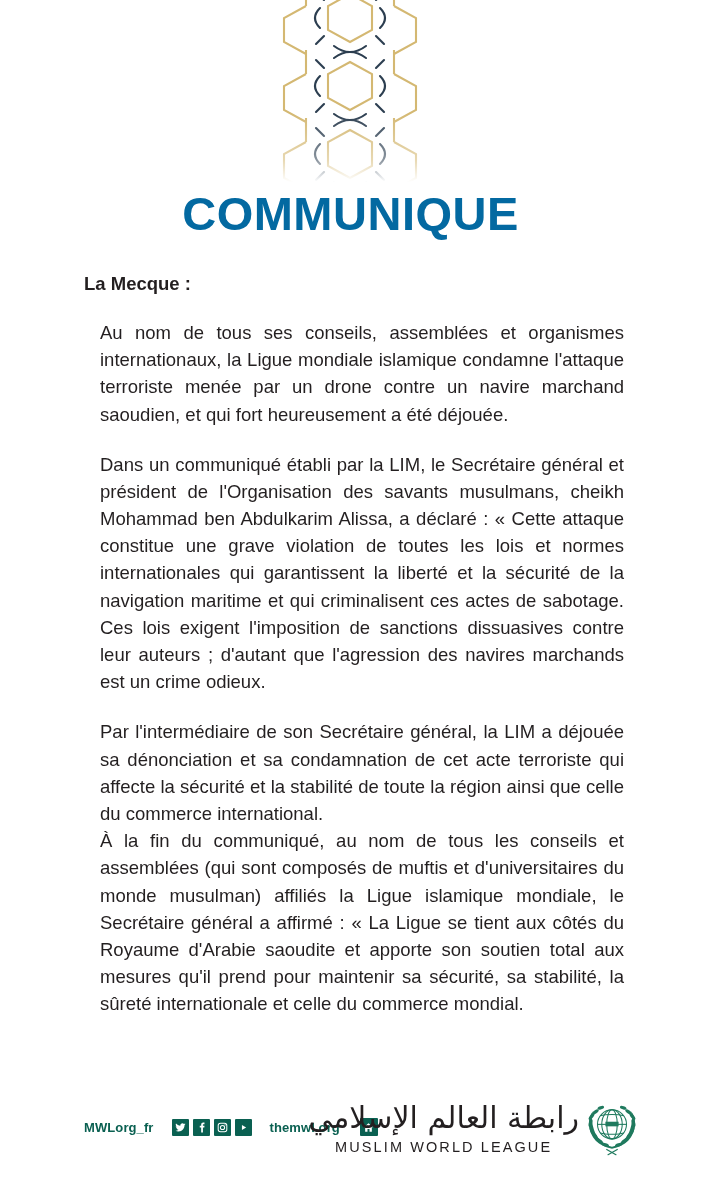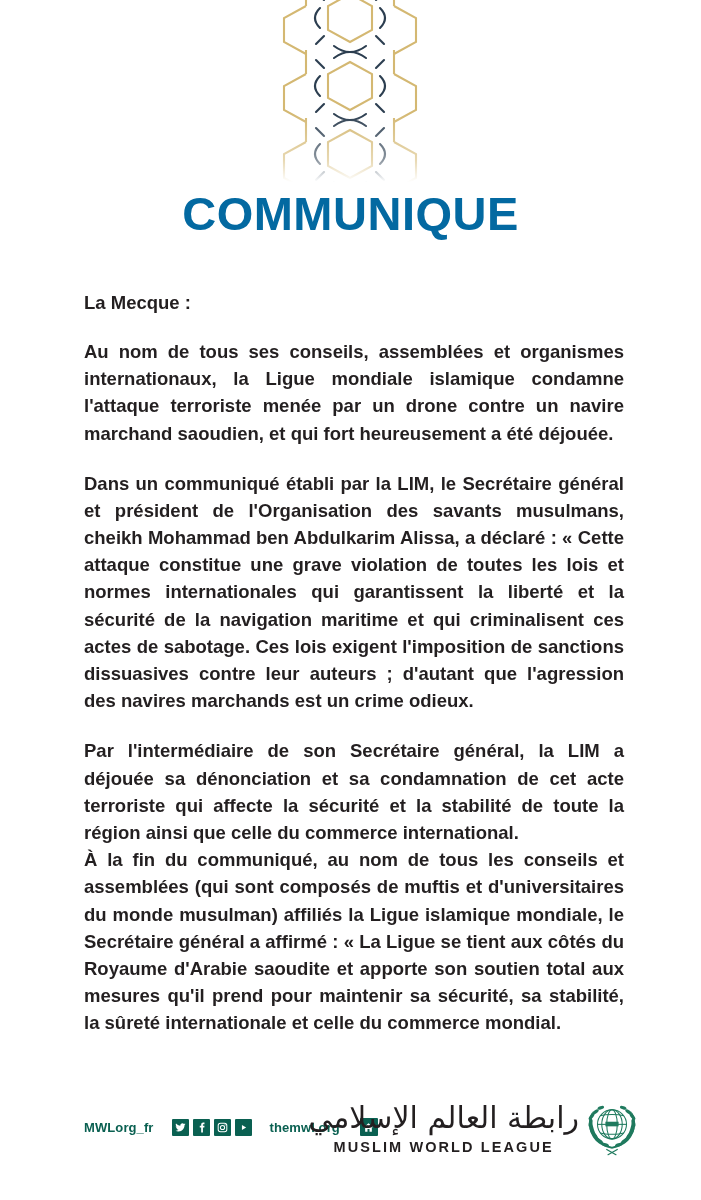--- a/index.html
+++ b/index.html
@@ -39,38 +39,38 @@
     font-size: 47px;
     font-weight: 700;
     letter-spacing: 0.5px;
     color: #0369a1;
     font-family: "Liberation Sans", sans-serif;
   }
 
   
   .doc-body {
     position: absolute;
-    top: 291px;
+    top: 272px;
     left: 84px;
     width: 540px;
   }
   .lede {
     font-size: 18.5px;
     font-weight: 700;
     line-height: 1.35;
     margin: 0 0 22px 0;
     color: #231f20;
   }
   .para {
     font-size: 18.5px;
-    font-weight: 700;
+    font-weight: 400;
     line-height: 1.47;
     text-align: justify;
     text-justify: inter-word;
-    margin: 0 0 23px 0;
+    margin: 0 0 23px 16px;
     color: #231f20;
     hyphens: none;
   }
   .para:last-child { margin-bottom: 0; }
   .para-tight { margin-bottom: 0; }
 
   
   .footer {
     position: absolute;
     left: 0;
@@ -136,21 +136,21 @@
   .logo-arabic {
     font-size: 30px;
     color: #231f20;
     line-height: 1.25;
     direction: rtl;
     font-family: "DejaVu Sans", sans-serif;
     white-space: nowrap;
   }
   .logo-latin {
     font-size: 14.5px;
-    font-weight: 700;
+    font-weight: 400;
     letter-spacing: 2.1px;
     color: #231f20;
     margin-top: 2px;
     white-space: nowrap;
   }
   .logo-emblem svg { display: block; }
 </style>
 </head>
 <body>
 

